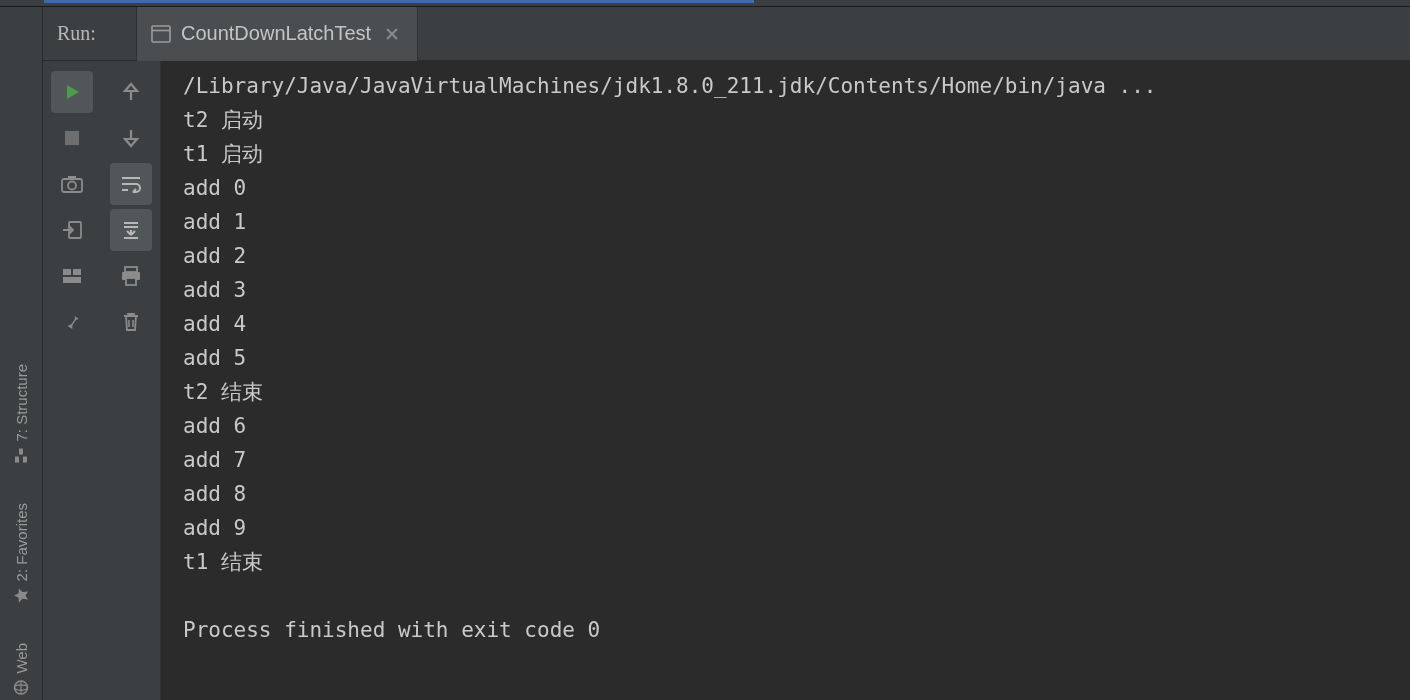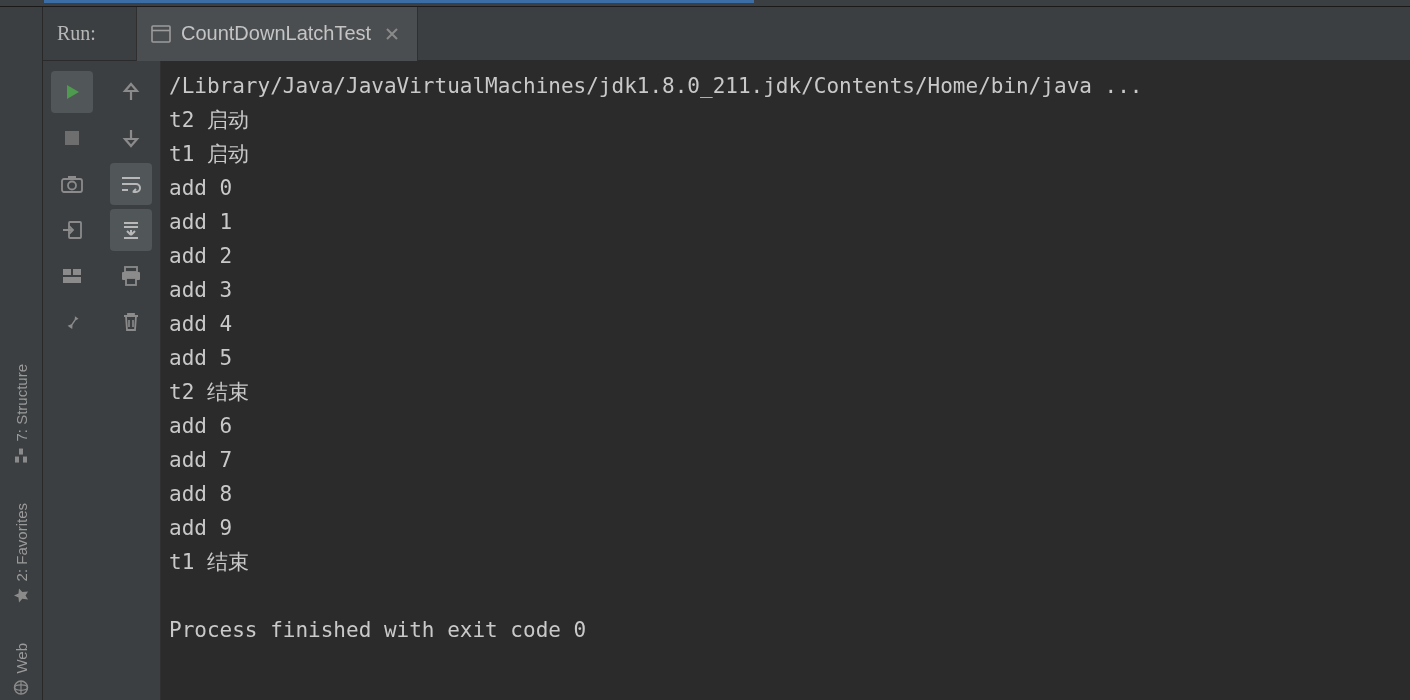--- a/index.html
+++ b/index.html
@@ -115,21 +115,21 @@
       align-items: center;
       justify-content: center;
       border-radius: 4px;
       cursor: pointer;
     }
     .tbtn.sel {
       background: #515658;
     }
     .console {
       flex: 1;
-      padding: 8px 0 0 8px;
+      padding: 8px 0 0 22px;
       font-family: "Menlo", "Consolas", monospace;
       font-size: 21px;
       line-height: 34px;
       color: #c9c9c9;
       white-space: pre;
       overflow: hidden;
     }
     svg { display: block; }
   </style>
 </head>

